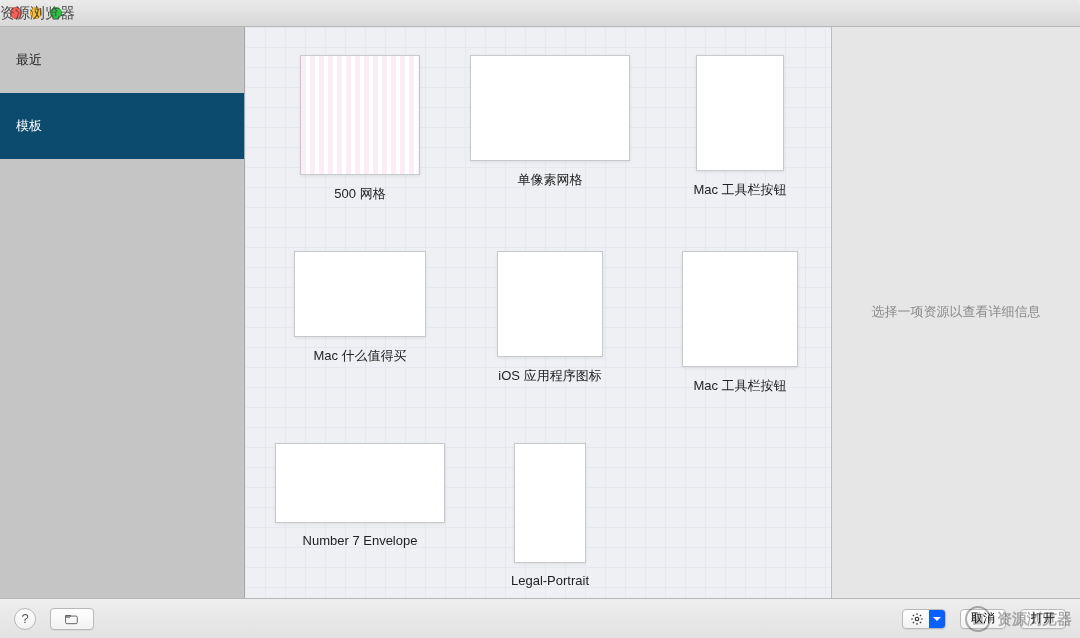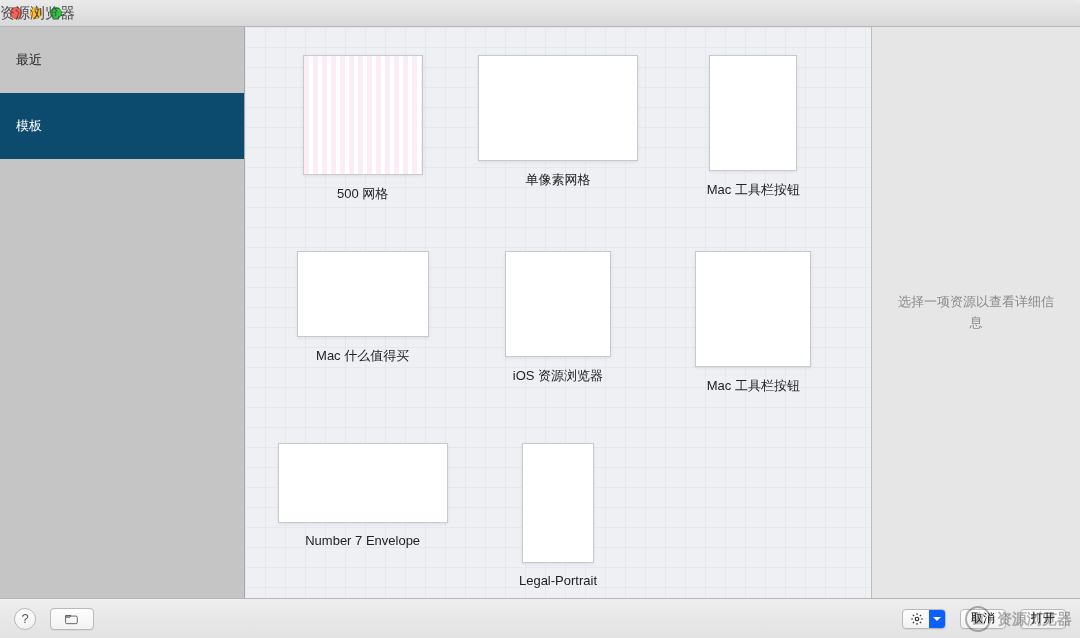--- a/index.html
+++ b/index.html
@@ -31,21 +31,21 @@
     .t-ios .homebtn{position:absolute; bottom:4px; width:8px; height:8px; border:1px solid #999; border-radius:50%;}
     .t-960   { width: 120px; height: 120px; background: repeating-linear-gradient(90deg,#fcecf6 0,#fcecf6 5px,#fff 5px,#fff 9px); }
     .t-pixel { width: 160px; height: 106px; }
     .t-doc   { width: 88px;  height: 116px; }
     .t-tool  { width: 132px; height: 86px; }
     .t-iosapp{ width: 106px; height: 106px; }
     .t-macapp{ width: 116px; height: 116px; }
     .t-env   { width: 170px; height: 80px; }
     .t-legal { width: 72px;  height: 120px; }
 
-    .rightpane { width: 208px; background: #e6e6e6; display: flex; align-items: center; justify-content: center; padding: 0 24px; }
+    .rightpane { width: 248px; background: #e6e6e6; display: flex; align-items: center; justify-content: center; padding: 0 24px; }
     .rightpane div { font-size: 13px; color: #8a8a8a; text-align: center; line-height: 1.6; }
 
     .footer { position: absolute; bottom: 0; left: 0; right: 0; height: 40px; background: linear-gradient(#eeeeee, #e2e2e2); border-top: 1px solid #b6b6b6; display: flex; align-items: center; padding: 0 14px; gap: 14px; }
     .btn { height: 20px; border: 1px solid #b9b9b9; border-radius: 4px; background: linear-gradient(#fff,#f2f2f2); font-size: 12px; display: inline-flex; align-items: center; justify-content: center; padding: 0 10px; box-shadow: 0 1px 0 rgba(0,0,0,.05); cursor: default; }
     .help { width: 22px; height: 22px; border: 1px solid #b9b9b9; border-radius: 50%; background: linear-gradient(#fff,#f2f2f2); display:flex; align-items:center; justify-content:center; font-size:13px; color:#555; }
     .folderplus{ height:22px; width:44px; }
     .spacer { flex: 1; }
     .gearbtn{ padding:0; width:44px; position:relative;}
     .gearbtn .drop{ position:absolute; right:0; top:0; bottom:0; width:16px; background:#0a60ff; border-radius:0 3px 3px 0; display:flex; align-items:center; justify-content:center;}
     .gearbtn .drop::after{content:""; border:4px solid transparent; border-top-color:#fff; margin-top:4px;}
@@ -86,21 +86,21 @@
         <div class="item">
           <div class="thumb t-doc"></div>
           <div class="label">Mac 工具栏按钮</div>
         </div>
         <div class="item">
           <div class="thumb t-tool"></div>
           <div class="label">Mac 什么值得买</div>
         </div>
         <div class="item">
           <div class="thumb t-iosapp"></div>
-          <div class="label">iOS 资源浏览器</div>
+          <div class="label">iOS 应用程序图标</div>
         </div>
         <div class="item">
           <div class="thumb t-macapp"></div>
           <div class="label">Mac 工具栏按钮</div>
         </div>
         <div class="item">
           <div class="thumb t-env"></div>
           <div class="label">Number 7 Envelope</div>
         </div>
         <div class="item">

